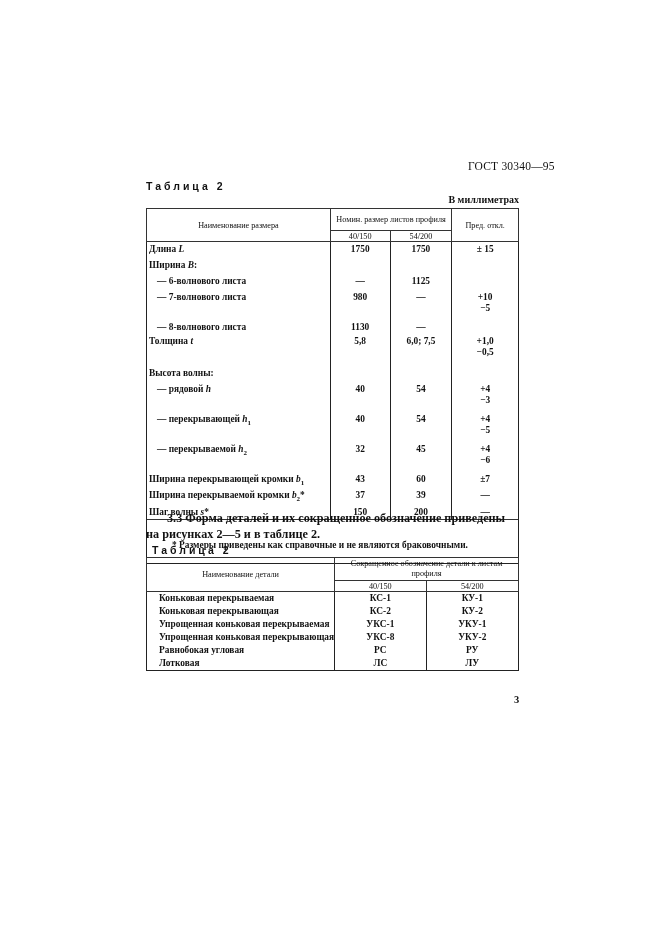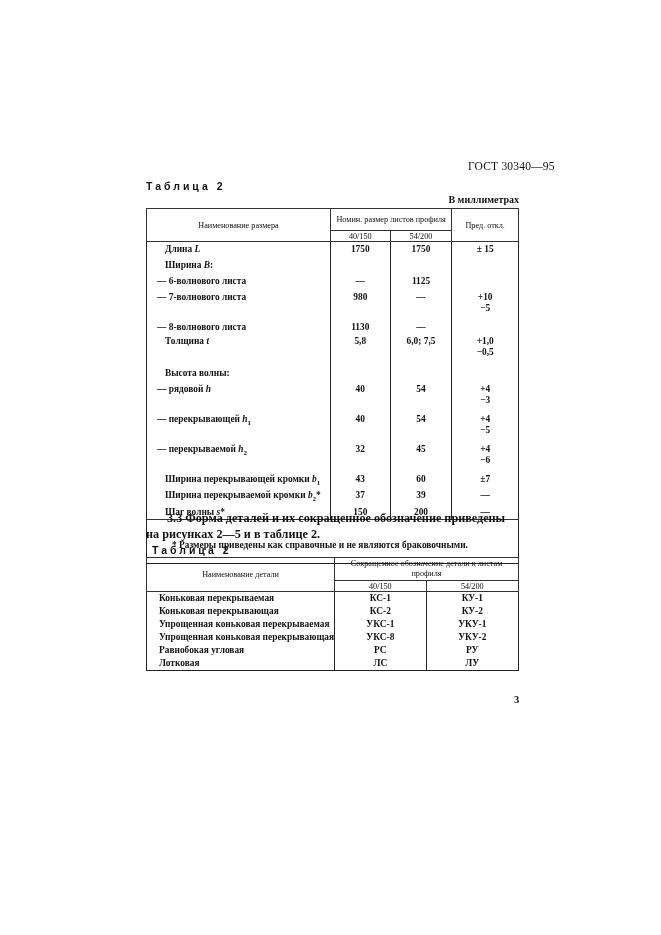--- a/index.html
+++ b/index.html
@@ -7,21 +7,21 @@
          font-family:"Liberation Serif","DejaVu Serif",serif; color:#111; }
   .abs { position:absolute; }
   .gost { left:448px; top:160px; font-size:11.5px; font-weight:normal; letter-spacing:0.2px;margin-left:20px; }
   .tcap { font-size:10.5px; font-weight:bold; letter-spacing:3px; font-family:"Liberation Sans","DejaVu Sans",sans-serif; }
   .units { left:440px; top:194px; font-size:10px; font-weight:bold; width:79px; text-align:right; }
   table { border-collapse:collapse; position:absolute; }
   td, th { padding:0; font-size:9.4px; vertical-align:top; }
   .t1 { left:146px; top:208px; width:373px; border:1px solid #222; }
   .t1 th { font-weight:normal; font-size:8.2px; border:1px solid #333; text-align:center; vertical-align:middle; }
   .t1 td { border-left:1px solid #222; border-right:1px solid #222; line-height:11px; }
-  .t1 td.name { font-weight:bold; padding-left:18px; white-space:nowrap; }
+  .t1 td.name { font-weight:bold; padding-left:2px; white-space:nowrap; }
   .t1 td.ind { padding-left:10px; }
   .t1 td.num { text-align:center; font-weight:bold; }
   .t1 td.tol { text-align:center; font-weight:bold; }
   .t1 tr.row td { padding-top:2px; }
   .t1 .note td { border-top:1px solid #333; font-weight:bold; padding:20px 0 12px 25px; font-size:9.4px; }
   .para { left:146px; top:510px; width:373px; font-size:12.2px; font-weight:bold; line-height:16px; text-indent:21px; }
   .t2 { left:146px; top:557px; width:373px; border:1px solid #222; }
   .t2 th { font-weight:normal; font-size:8.2px; border:1px solid #333; text-align:center; vertical-align:middle; }
   .t2 td { border-left:1px solid #222; border-right:1px solid #222; line-height:13px; font-weight:bold; }
   .t2 td.name { padding-left:12px; white-space:nowrap; }

